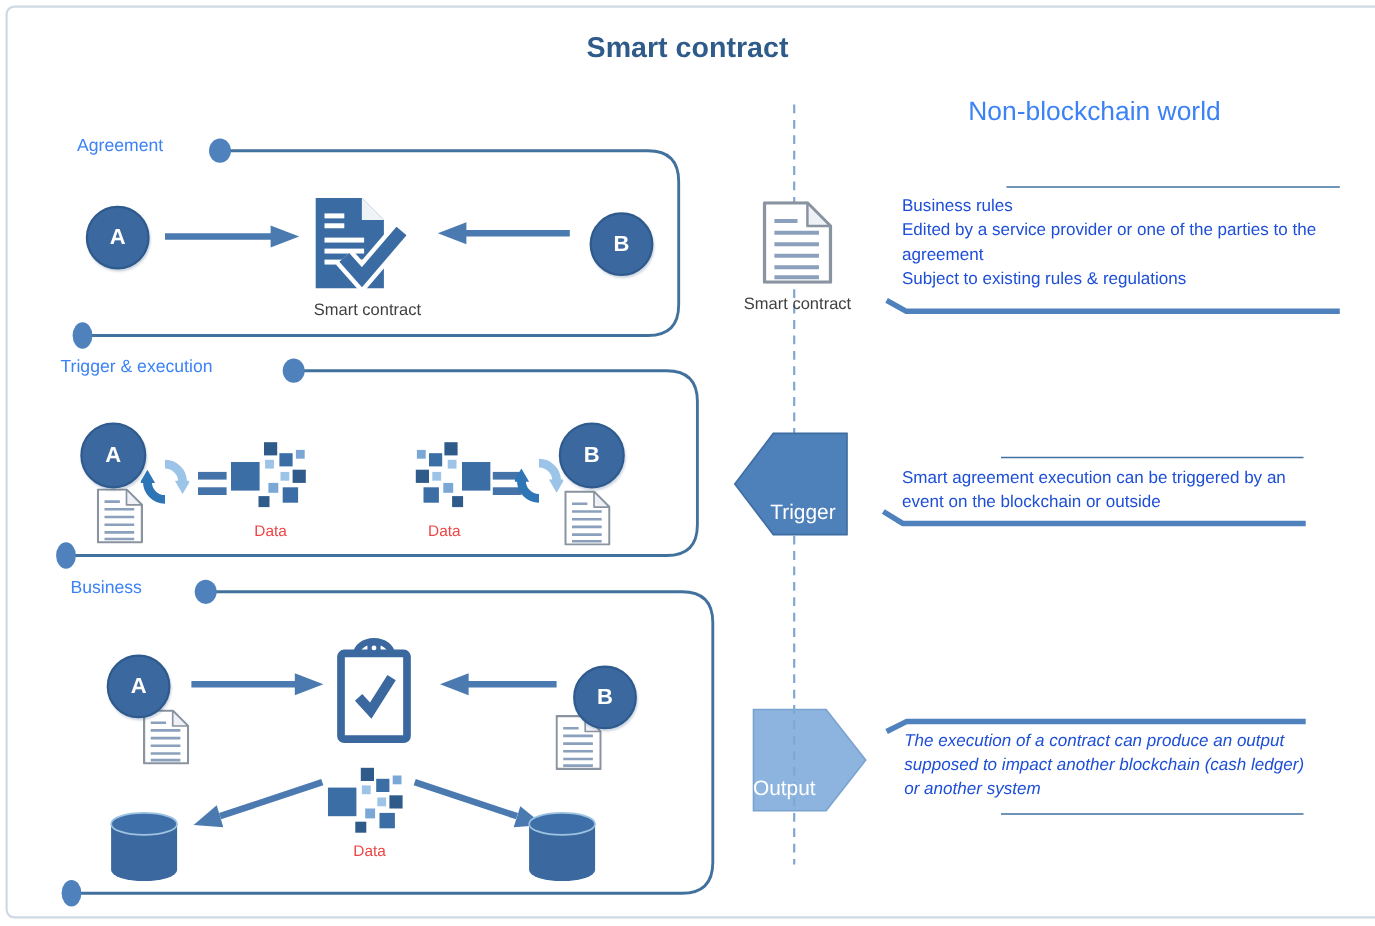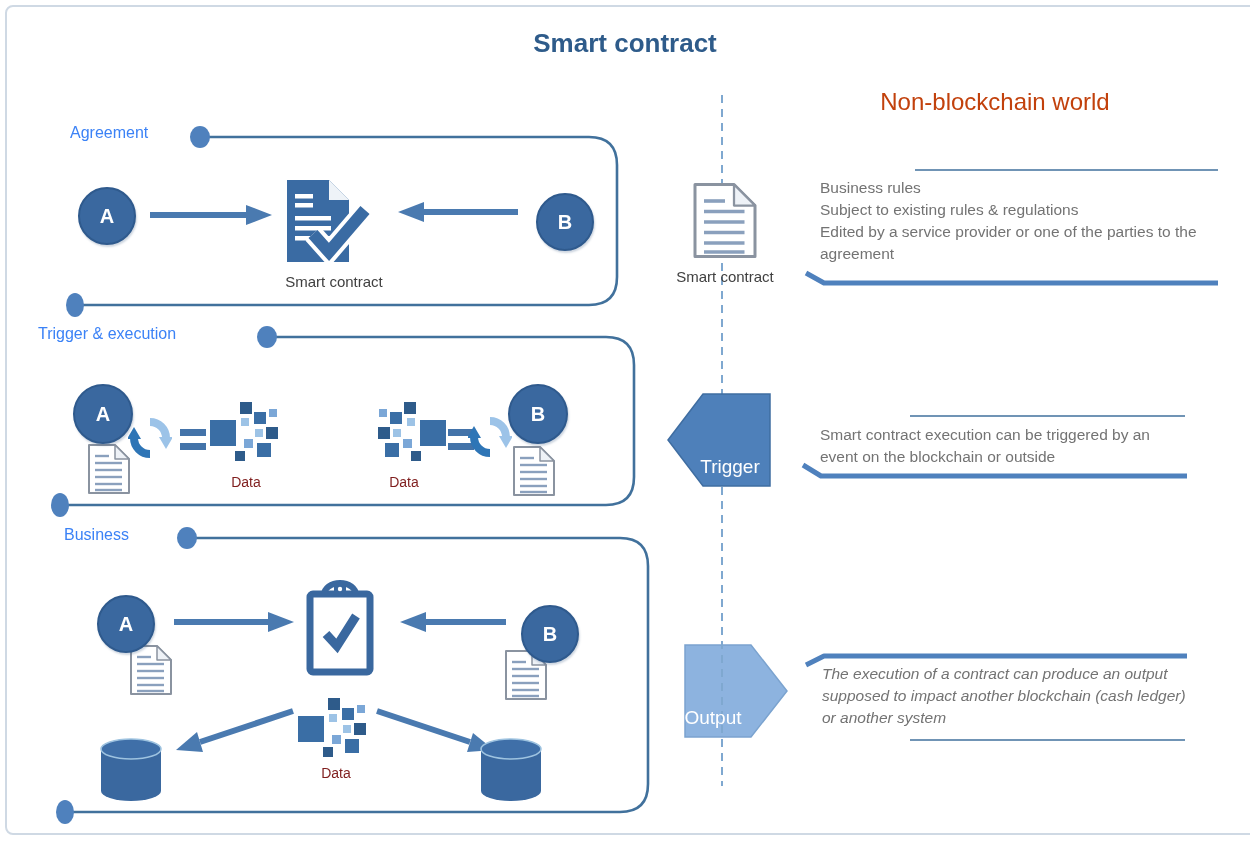--- a/index.html
+++ b/index.html
@@ -4,28 +4,28 @@
 <style>
   html,body{margin:0;padding:0;background:#fff;}
   .canvas{
     position:relative;width:1250px;height:842px;background:#fff;overflow:hidden;
     font-family:"Liberation Sans", sans-serif;
     padding-left:12px;
   }
   .page-border{position:absolute;left:5px;top:5px;right:5px;bottom:7px;border:2px solid #cfd9e4;border-radius:8px;pointer-events:none;}
   .abs{position:absolute;}
   .title{left:0;width:1250px;top:28px;text-align:center;font-size:26px;font-weight:bold;color:#2e5b8a;}
-  .nb-heading{left:845px;width:300px;top:88px;text-align:center;font-size:24px;color:#c2410c;}
+  .nb-heading{left:845px;width:300px;top:88px;text-align:center;font-size:24px;color:#3b82f6;}
   .section-label{font-size:16px;color:#3b82f6;}
   .node{border-radius:50%;background:#3a689f;border:2px solid #2f5a8d;color:#fff;
         display:flex;align-items:center;justify-content:center;font-weight:bold;font-size:20px;
         box-shadow:1px 2px 2px rgba(60,90,130,.25);}
   .caption{font-size:15px;color:#404040;text-align:center;}
-  .data-label{font-size:14px;color:#7f1d1d;text-align:center;}
-  .body-text{font-size:15.5px;color:#737373;line-height:22px;}
+  .data-label{font-size:14px;color:#ef4444;text-align:center;}
+  .body-text{font-size:15.5px;color:#1d4ed8;line-height:22px;}
   .shape-label{color:#fff;font-size:19px;text-align:center;margin-top:28px;}
   svg{position:absolute;left:0;top:0;}
 </style>
 </head>
 <body>
 
 <div class="canvas">
 
   <svg width="1250" height="842" viewBox="0 0 1250 842">
     <defs>
@@ -165,40 +165,40 @@
       <path d="M910,740 H1185" stroke="#41719c" stroke-width="1.4"></path>
     </g>
   </svg>
 
   <div class="page-border"></div>
 
   <div class="abs title">Smart contract</div>
   <div class="abs nb-heading">Non-blockchain world</div>
 
   <div class="abs section-label" style="left:70px;top:124px;">Agreement</div>
-  <div class="abs section-label" style="left:38px;top:325px;">Trigger &amp; execution</div>
+  <div class="abs section-label" style="left:55px;top:325px;">Trigger &amp; execution</div>
   <div class="abs section-label" style="left:64px;top:526px;">Business</div>
 
   <div class="abs node" style="left:78px;top:187px;width:54px;height:54px;">A</div>
   <div class="abs node" style="left:536px;top:193px;width:54px;height:54px;">B</div>
   <div class="abs node" style="left:73px;top:384px;width:56px;height:56px;">A</div>
   <div class="abs node" style="left:508px;top:384px;width:56px;height:56px;">B</div>
   <div class="abs node" style="left:97px;top:595px;width:54px;height:54px;">A</div>
   <div class="abs node" style="left:521px;top:605px;width:54px;height:54px;">B</div>
 
   <div class="abs caption" style="left:254px;top:273px;width:160px;">Smart contract</div>
   <div class="abs data-label" style="left:206px;top:474px;width:80px;">Data</div>
   <div class="abs data-label" style="left:364px;top:474px;width:80px;">Data</div>
   <div class="abs data-label" style="left:296px;top:765px;width:80px;">Data</div>
   <div class="abs caption" style="left:655px;top:268px;width:140px;">Smart contract</div>
 
   <div class="abs shape-label" style="left:690px;top:428px;width:80px;">Trigger</div>
   <div class="abs shape-label" style="left:668px;top:679px;width:90px;">Output</div>
 
   <div class="abs body-text" style="left:820px;top:177px;width:402px;">
     <div>Business rules</div>
+    <div>Edited by a service provider or one of the parties to the agreement</div>
     <div>Subject to existing rules &amp; regulations</div>
-    <div>Edited by a service provider or one of the parties to the agreement</div>
   </div>
-  <div class="abs body-text" style="left:820px;top:424px;width:360px;">Smart contract execution can be triggered by an event on the blockchain or outside</div>
+  <div class="abs body-text" style="left:820px;top:424px;width:360px;">Smart agreement execution can be triggered by an event on the blockchain or outside</div>
   <div class="abs body-text" style="left:822px;top:663px;width:368px;font-style:italic;">The execution of a contract can produce an output supposed to impact another blockchain (cash ledger) or another system</div>
 
 </div>
 
 </body></html>

